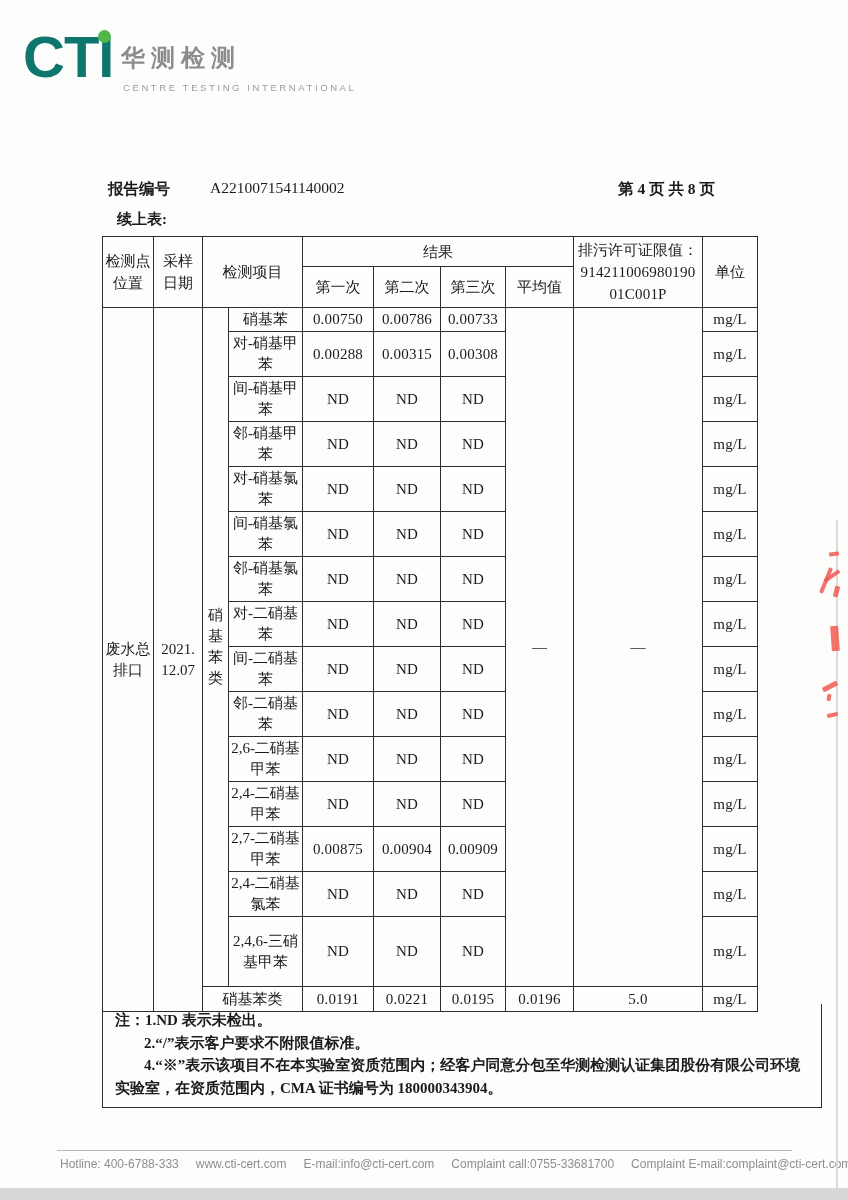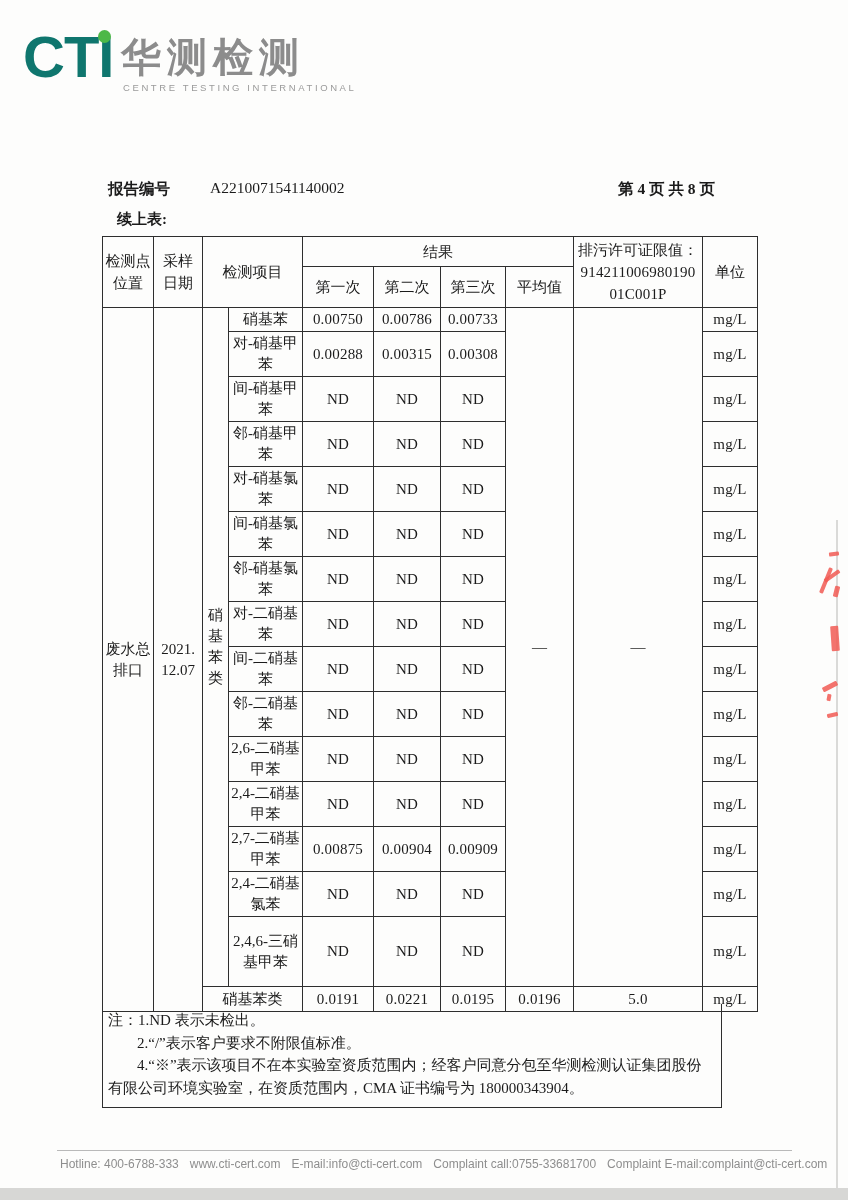--- a/index.html
+++ b/index.html
@@ -15,21 +15,21 @@
     font-family:"Liberation Sans", sans-serif;
     font-size:58px; font-weight:800; letter-spacing:-1px;
     color:#0f766e; line-height:58px;
   }
   .logo-dot {
     position:absolute; left:98px; top:30px; width:13px; height:13px;
     border-radius:50%;
   }
   .logo-cn {
     position:absolute; left:121px; top:38px;
-    font-size:40px; font-weight:700; letter-spacing:6px;
+    font-size:24px; font-weight:700; letter-spacing:6px;
     color:#8c8c8c; line-height:40px;
   }
   .logo-en {
     position:absolute; left:123px; top:82px;
     font-family:"Liberation Sans", sans-serif;
     font-size:9.5px; letter-spacing:2.6px; color:#9a9a9a;
   }
   
   .rpt-label { position:absolute; left:108px; top:179px; font-size:15.5px; font-weight:700; }
   .rpt-no    { position:absolute; left:210px; top:179px; font-size:15.5px; }
@@ -47,35 +47,35 @@
   }
   table.rpt th { line-height:22px; }
   .limit-hd { font-size:14.5px; line-height:20px; }
   .cat-cell { line-height:19px; padding:1px 5px; }
   .loc-cell { line-height:24px; }
   .date-cell{ white-space:pre-line; line-height:24px; }
   .name-cell{ line-height:21px; }
   .num      { letter-spacing:0.2px; }
   
   .notes {
-    position:absolute; left:102px; top:1004px; width:620px;
+    position:absolute; left:102px; top:1004px; width:720px;
     border:1.5px solid #2e2e2e; border-top:none;
-    padding:5px 10px 8px 5px;
-    font-size:15px; font-weight:400; line-height:22.5px;
+    padding:5px 10px 8px 12px;
+    font-size:15px; font-weight:700; line-height:22.5px;
   }
   .notes p { margin:0; }
   .notes p.ind { text-indent:29px; }
   
   .foot-rule {
     position:absolute; left:57px; top:1150px; width:735px; height:0;
     border-top:1px solid #b9b9b9;
   }
   .footer {
     position:absolute; left:60px; top:1157px; width:760px;
-    display:flex; gap:11px;
+    display:flex; gap:17px;
     font-family:"Liberation Sans", sans-serif;
     font-size:12px; color:#8e8e8e; white-space:nowrap;
   }
   
   .edge-line   { position:absolute; left:836px; top:520px; width:2px; height:668px; background:#dadad8; }
   .bottom-strip{ position:absolute; left:0; top:1188px; width:848px; height:12px; background:#d7d7d5; }
   .red-mark { position:absolute; background:#f15b54; opacity:.85; border-radius:1px; }
   .rm1 { left:829px; top:552px; width:10px; height:4px; transform:rotate(-8deg); }
   .rm2a{ left:824px; top:567px; width:4px;  height:27px; transform:rotate(22deg); }
   .rm2b{ left:823px; top:574px; width:18px; height:4px;  transform:rotate(-35deg); }

